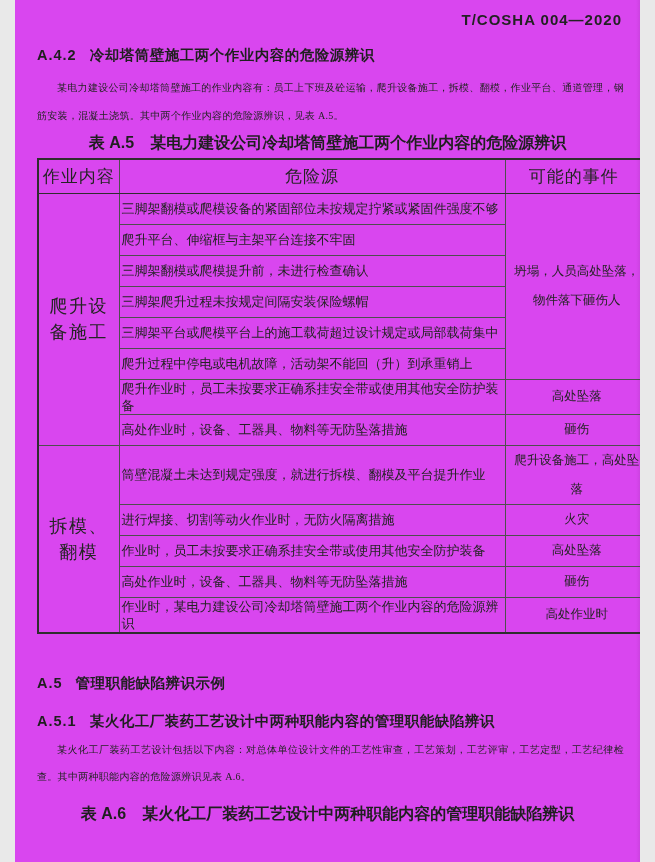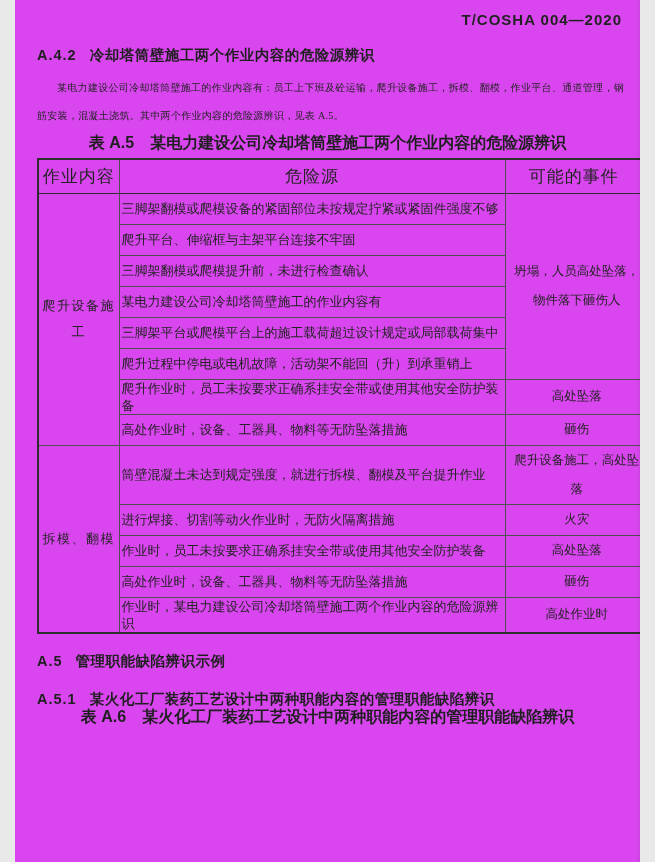--- a/index.html
+++ b/index.html
@@ -70,45 +70,45 @@
     height: 34px;
     font-size: 17px;
     text-align: center;
     letter-spacing: 1px;
     border-bottom: 1.5px solid #2e2e2e;
     color: #242424;
   }
   .doc-table tr.data-row { height: 31px; }
   td.cell-activity {
     text-align: center;
-    font-size: 13px;
+    font-size: 18px;
     letter-spacing: 1.5px;
     padding: 8px 2px;
     line-height: 26px;
     color: #242424;
   }
   td.cell-hazard {
     font-size: 13px;
     text-align: left;
     padding: 0 4px 0 2px;
     line-height: 17px;
     color: #242424;
   }
   td.cell-event {
     font-size: 12.5px;
     text-align: center;
     padding: 0 2px 0 8px;
     line-height: 29px;
     color: #242424;
     margin-left: 46px;
   }
-  .mt-a5 { margin-top: 18px; }
+  .mt-a5 { margin-top: 40px; }
   .mt-a51 { margin-top: 20px; }
   .para-tight { line-height: 27px; margin-top: 6px; }
-  .cap-a6 { margin-top: 0; }
+  .cap-a6 { margin-top: 15px; }
   .edge-shade {
     position: absolute; top: 0; right: 0; width: 4px; height: 862px;
     background: linear-gradient(to right, rgba(0,0,0,0), rgba(0,0,0,0.06));
   }
 </style>
 </head>
 <body>
 
 <div class="page">
 
@@ -141,21 +141,21 @@
         <td class="cell-hazard">三脚架翻模或爬模设备的紧固部位未按规定拧紧或紧固件强度不够</td>
         <td class="cell-event" rowspan="6">坍塌，人员高处坠落，物件落下砸伤人</td>
       </tr>
       <tr class="data-row">
         <td class="cell-hazard">爬升平台、伸缩框与主架平台连接不牢固</td>
       </tr>
       <tr class="data-row">
         <td class="cell-hazard">三脚架翻模或爬模提升前，未进行检查确认</td>
       </tr>
       <tr class="data-row">
-        <td class="cell-hazard">某电力建设公司冷却塔筒壁施工的作业内容有</td>
+        <td class="cell-hazard">三脚架爬升过程未按规定间隔安装保险螺帽</td>
       </tr>
       <tr class="data-row">
         <td class="cell-hazard">三脚架平台或爬模平台上的施工载荷超过设计规定或局部载荷集中</td>
       </tr>
       <tr class="data-row">
         <td class="cell-hazard">爬升过程中停电或电机故障，活动架不能回（升）到承重销上</td>
       </tr>
       <tr class="data-row">
         <td class="cell-hazard">爬升作业时，员工未按要求正确系挂安全带或使用其他安全防护装备</td>
         <td class="cell-event">高处坠落</td>
@@ -190,19 +190,20 @@
 
     <div class="h-sec mt-a5">
       <span class="num">A.5</span><span class="ttl">管理职能缺陷辨识示例</span>
     </div>
 
 
     <div class="h-sec mt-a51">
       <span class="num">A.5.1</span><span class="ttl">某火化工厂装药工艺设计中两种职能内容的管理职能缺陷辨识</span>
     </div>
 
+    <p class="para para-tight">某火化工厂装药工艺设计包括以下内容：对总体单位设计文件的工艺性审查，工艺策划，工艺评审，工艺定型，工艺纪律检查。其中两种职能内容的危险源辨识见表 A.6。</p>
 
     <div class="tbl-caption cap-a6">表 A.6　某火化工厂装药工艺设计中两种职能内容的管理职能缺陷辨识</div>
 
   </div>
 
   <div class="edge-shade"></div>
 </div>
 
 </body></html>

